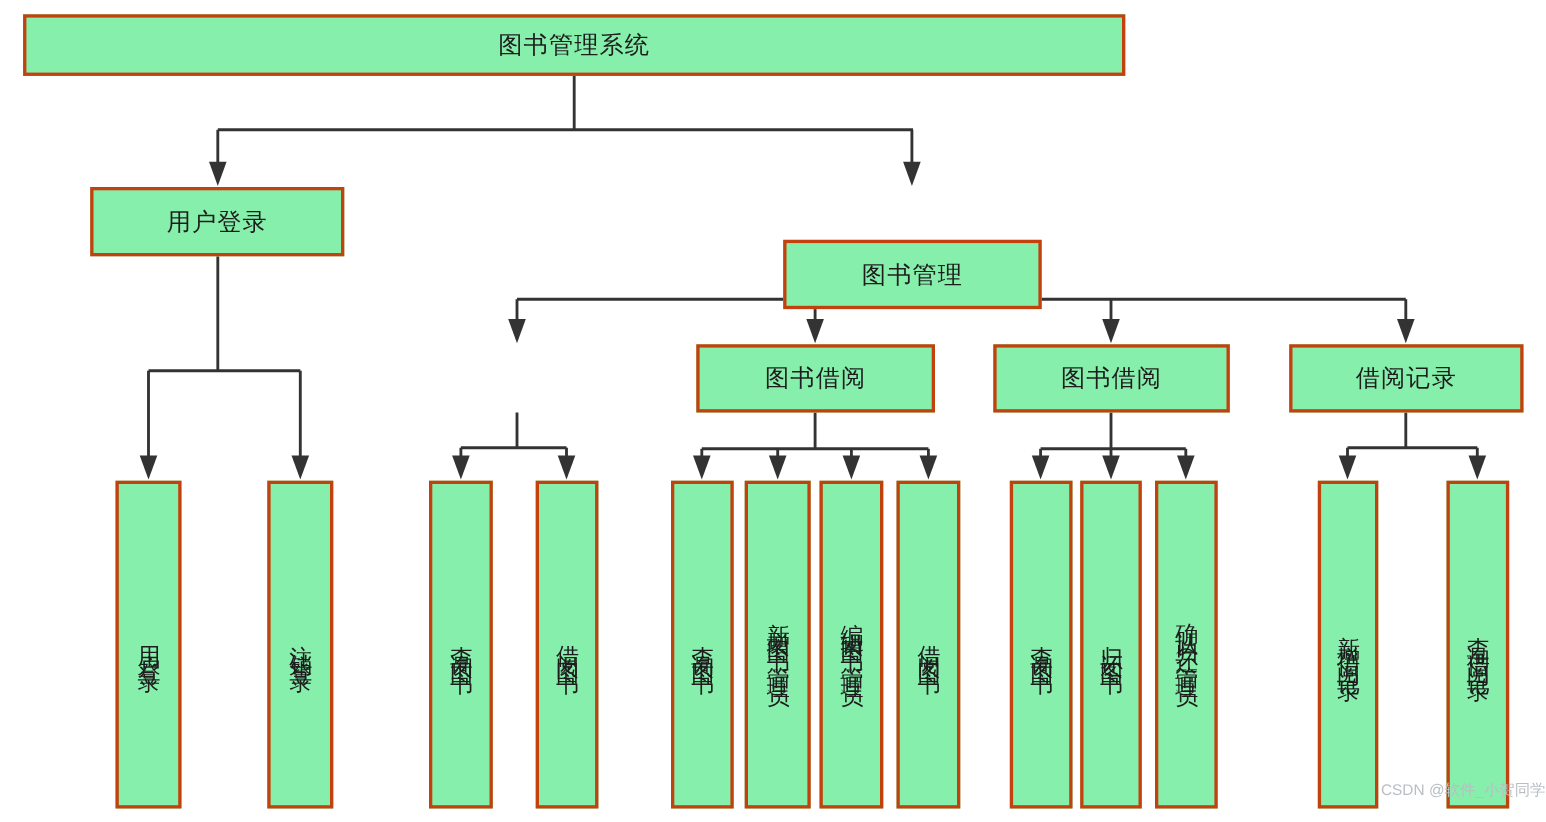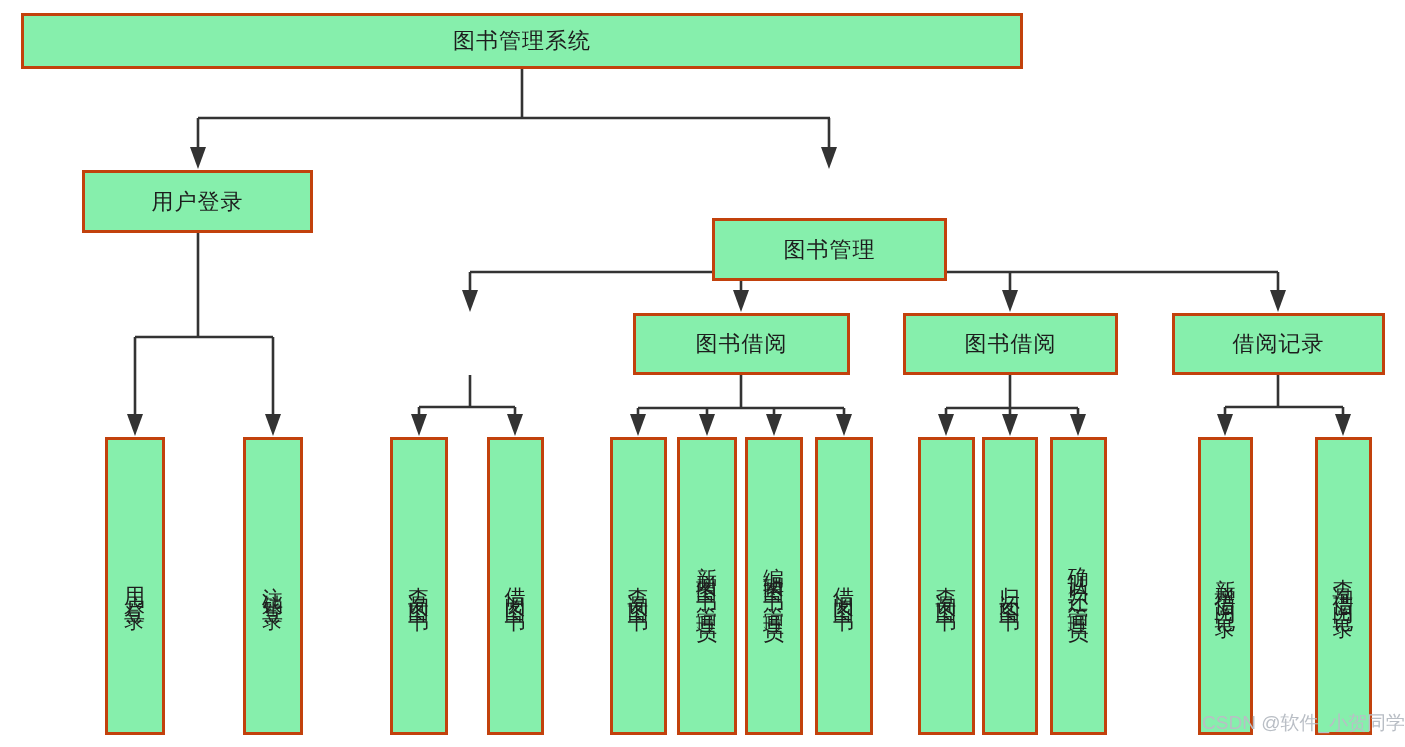--- a/index.html
+++ b/index.html
@@ -43,21 +43,21 @@
   .n-l-addbook   {left:677px; width:60px;}
   .n-l-editbook  {left:745px; width:58px;}
   .n-l-borrow2   {left:815px; width:58px;}
   .n-l-query3    {left:918px; width:57px;}
   .n-l-return    {left:982px; width:56px;}
   .n-l-confirm   {left:1050px;width:57px;}
   .n-l-addrec    {left:1198px;width:55px;}
   .n-l-queryrec  {left:1315px;width:57px;}
   .watermark{
     position:absolute;left:1180px;top:710px;width:225px;
-    color:#b9bec5;font-size:19px;text-align:right;
+    color:#b9bec5;font-size:14px;text-align:right;
     z-index:3;white-space:nowrap;
   }
 </style>
 </head>
 <body>
 
 <div class="canvas">
 
   <svg class="wires" width="1405" height="747" viewBox="0 0 1405 747" fill="none" xmlns="http://www.w3.org/2000/svg">
     <g stroke="#333333" stroke-width="2.6">

